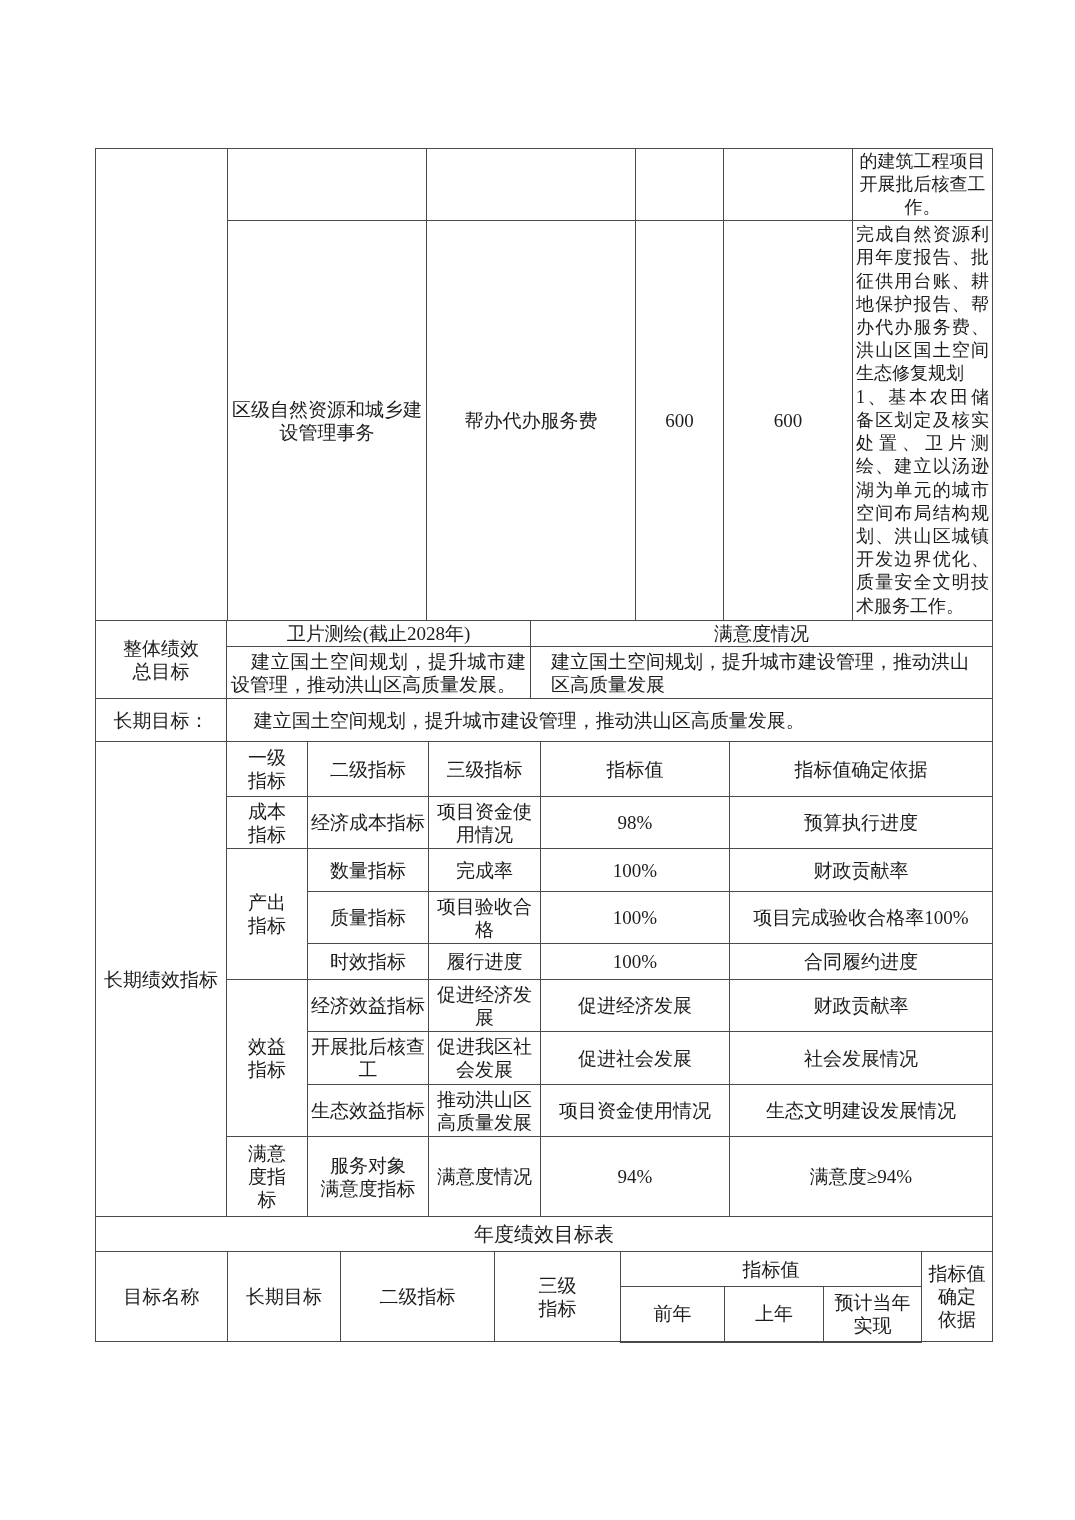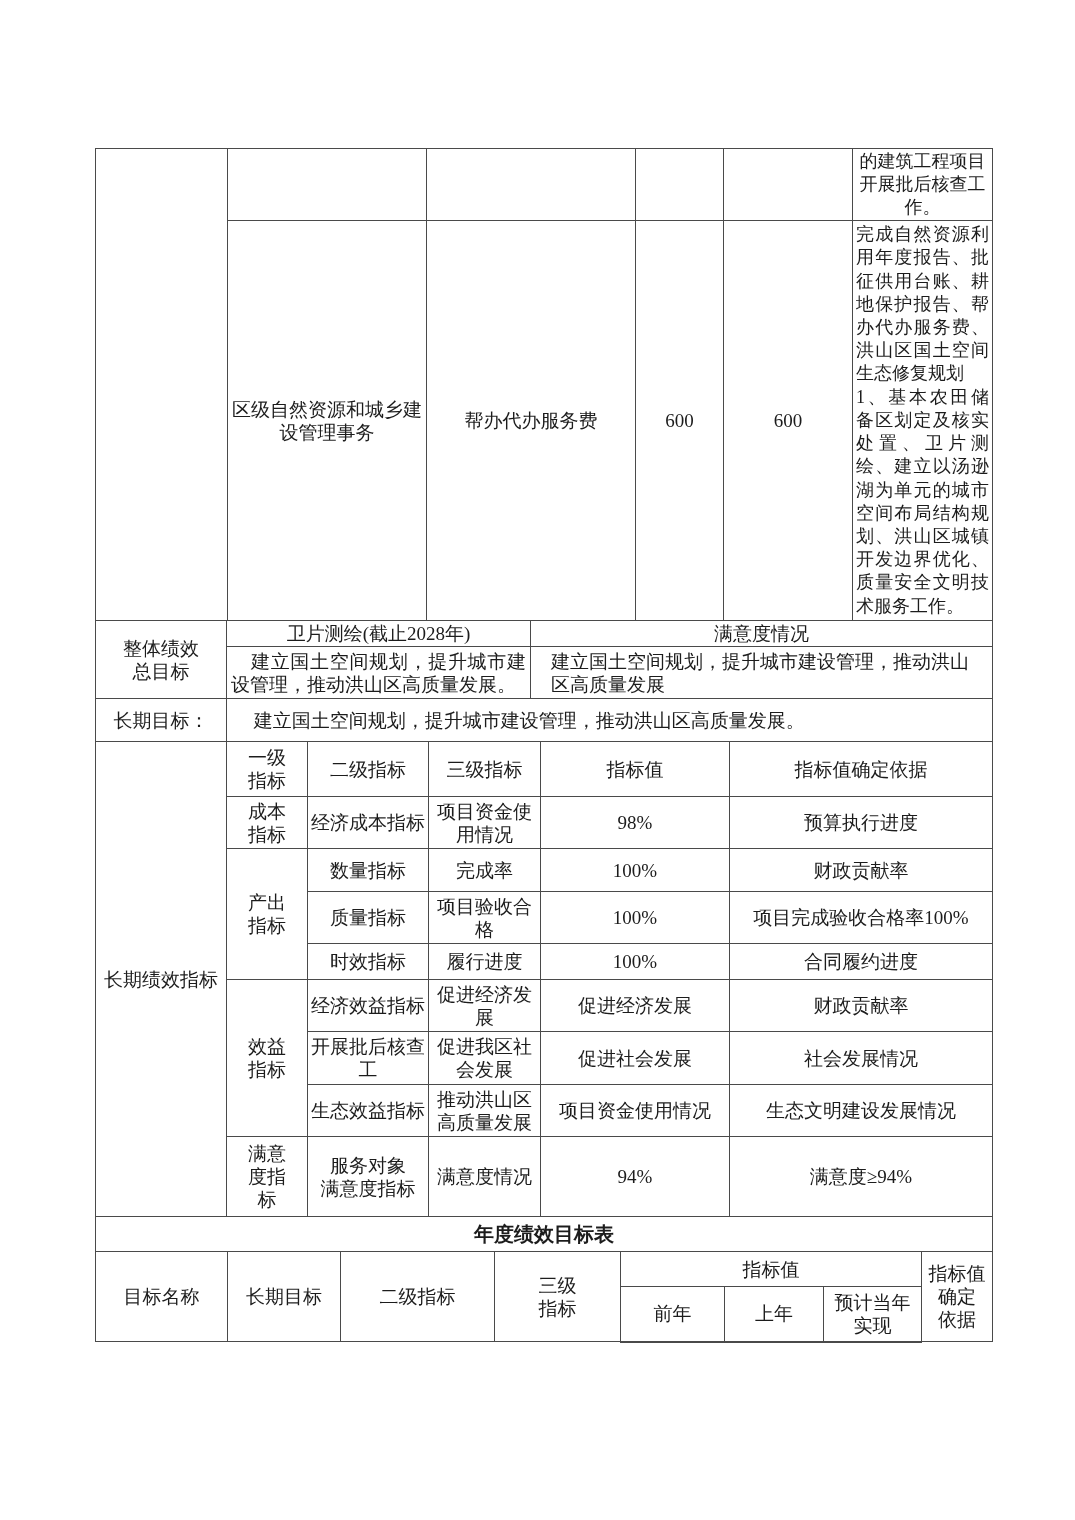--- a/index.html
+++ b/index.html
@@ -10,21 +10,21 @@
   table:first-child { margin-top:6px; }
   td { border:1px solid #4a4a4a; font-size:19px; line-height:23px; text-align:center;
        vertical-align:middle; padding:1px 3px; overflow:hidden; }
   .pre { white-space:pre-line; }
   .just { text-align:justify; text-align-last:left; }
   .small { font-size:18px; line-height:23.2px; }
   .note-cell { font-size:18px; line-height:23px; }
   .goal-left { text-align:justify; text-align-last:left; text-indent:1.05em; padding:1px 4px; }
   .goal-right { text-align:left; padding:1px 20px; }
   .goal-long { text-align:left; text-indent:1.2em; padding:1px 4px; }
-  .title-cell { font-weight:bold; font-size:20px; }
+  .title-cell { font-weight:normal; font-size:20px; }
   .bottom-table tr.last-row td { border-bottom:2px solid #4a4a4a; }
 </style>
 </head>
 <body>
 
 <div class="doc">
 
   <table>
     <colgroup>
       <col style="width:132px">

